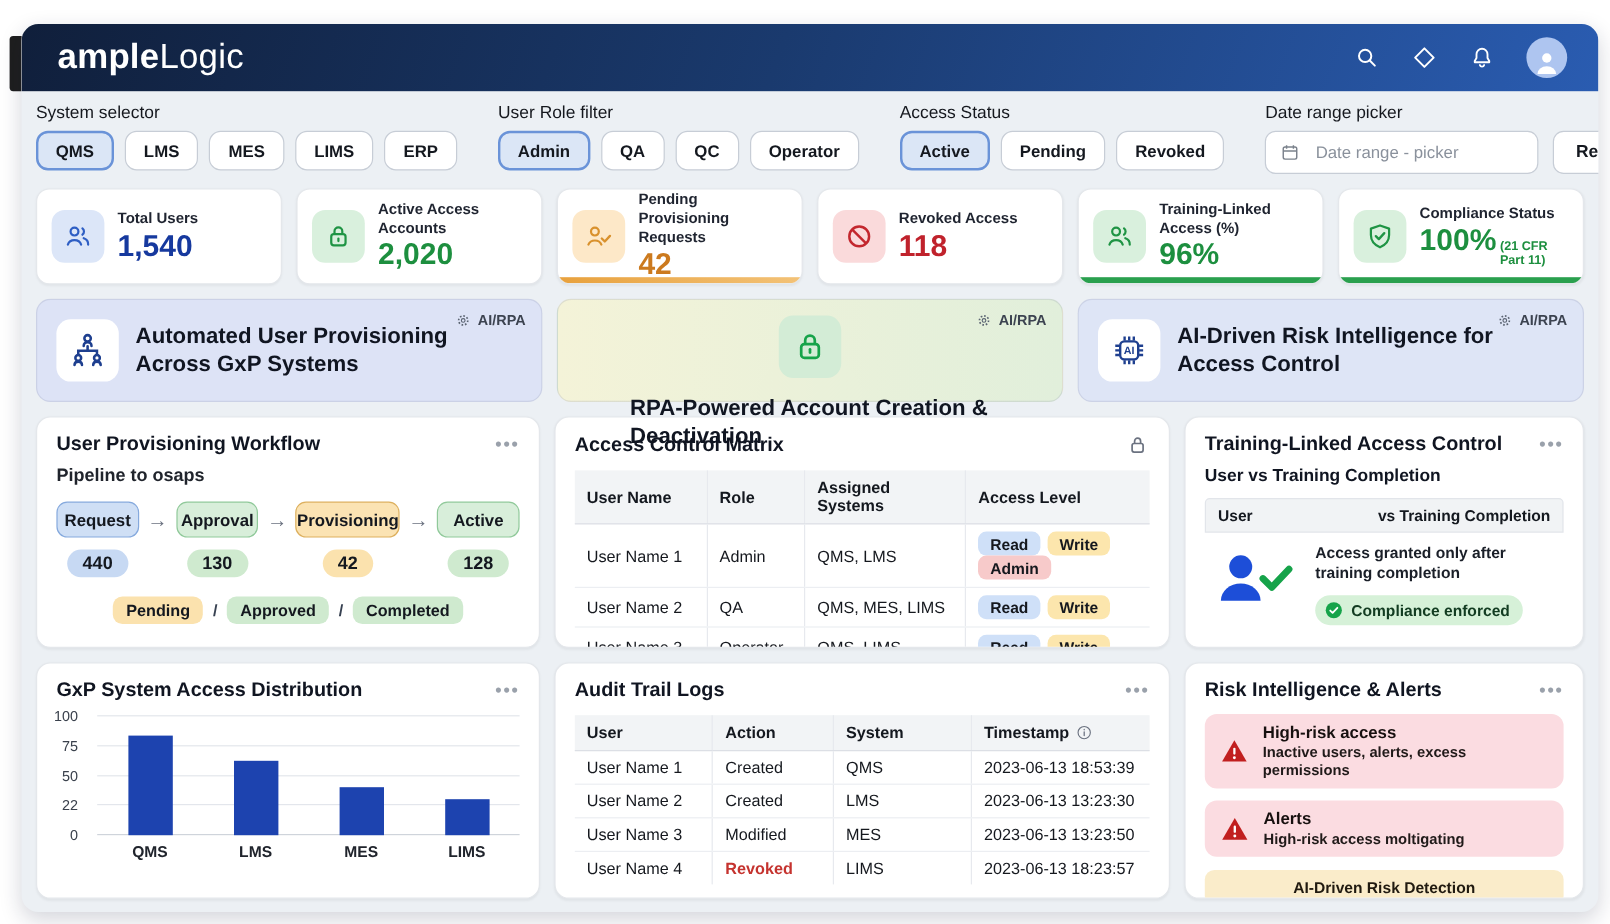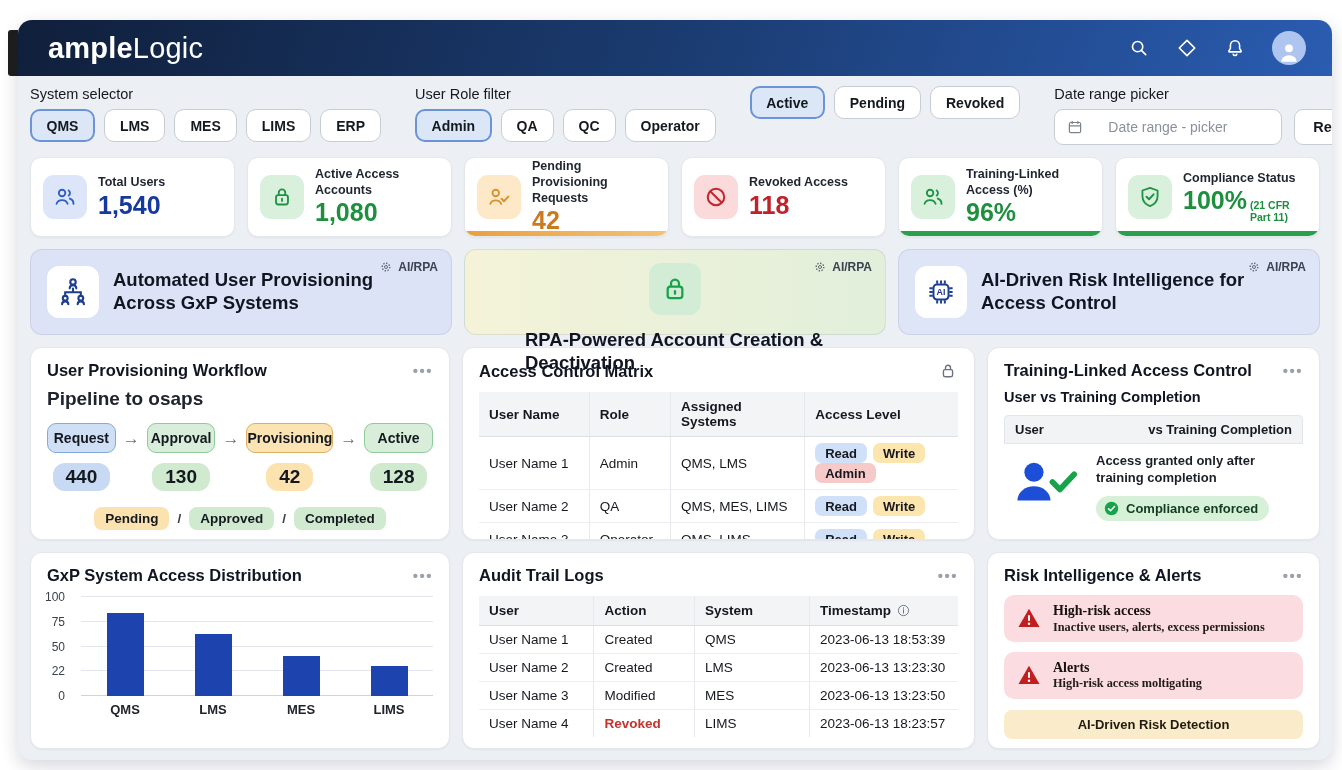--- a/index.html
+++ b/index.html
@@ -17,21 +17,21 @@
   .avatar { width:34px; height:34px; border-radius:50%; background:#aec5f0; display:flex; align-items:flex-end; justify-content:center; overflow:hidden; cursor:pointer; }
 
   
   .filters { display:flex; align-items:flex-start; padding:10px 12px 12px 12px; gap:34px; }
   .fgroup { display:flex; flex-direction:column; gap:7px; }
   .flabel { font-size:14.5px; font-weight:400; color:#15181e; }
   .chips { display:flex; gap:9px; }
   .chip { background:#fff; border:1.5px solid #c7cdd6; border-radius:10px; padding:7px 15px; font-size:14px; font-weight:700; color:#14181f; cursor:pointer; white-space:nowrap; }
   .chip.selected { background:#dbe6f6; border:2px solid #6a93d8; padding:6.5px 14.5px; }
   .daterow { display:flex; gap:12px; align-items:center; }
-  .dateinput { width:228px; height:36px; background:#fff; border:1.5px solid #c7cdd6; border-radius:9px; display:flex; align-items:center; gap:24px; padding:0 11px; cursor:text; }
+  .dateinput { width:228px; height:36px; background:#fff; border:1.5px solid #c7cdd6; border-radius:9px; display:flex; align-items:center; gap:12px; padding:0 11px; cursor:text; }
   .dateinput .ph { font-size:14px; color:#8a919c; }
   .btn { height:36px; border-radius:9px; font-size:14.5px; font-weight:700; padding:0 18px; cursor:pointer; border:1.5px solid #c7cdd6; background:#fff; color:#14181f; }
 
   
   .kpis { display:flex; gap:12px; padding:0 12px; }
   .kpi { flex:1; background:#fff; border:1px solid #e4e7eb; border-radius:11px; padding:11px 12px; display:flex; align-items:center; gap:11px; position:relative; overflow:hidden; box-shadow:0 1px 2px rgba(0,0,0,.05); height:80px; }
   .kpi .ibox { width:44px; height:44px; border-radius:11px; flex:0 0 44px; display:flex; align-items:center; justify-content:center; }
   .ibox.blue { background:#dce6f8; color:#2f5fc4; }
   .ibox.green { background:#d9f0dd; color:#1f9444; }
   .ibox.orange { background:#fde8c8; color:#d9912d; }
@@ -59,28 +59,28 @@
 
   
   .grid { display:grid; grid-template-columns:420px 513px 1fr; grid-template-rows:193px 197px; gap:12px; padding:0 12px 12px 12px; }
   .card { background:#fff; border:1px solid #e4e7eb; border-radius:12px; padding:13px 16px; box-shadow:0 1px 2px rgba(0,0,0,.05); overflow:hidden; }
   .cardhead { display:flex; align-items:center; justify-content:space-between; }
   .ctitle { font-size:16.5px; font-weight:800; color:#101521; }
   .menu-dots { color:#9aa1ab; font-size:15px; font-weight:800; letter-spacing:1.5px; cursor:pointer; line-height:1; }
   .menu-dots::before { content:"•••"; }
 
   
-  .wf-sub { font-size:19px; font-weight:600; color:#20242c; margin-top:8px; }
+  .wf-sub { font-size:15px; font-weight:600; color:#20242c; margin-top:8px; }
   .pipeline { display:flex; align-items:flex-start; margin-top:13px; gap:7px; }
   .stage { display:flex; flex-direction:column; align-items:center; gap:10px; flex:1; }
   .stage-chip { border-radius:9px; border:1.5px solid; padding:6px 0; width:100%; text-align:center; font-size:14px; font-weight:700; }
   .tone-blue .stage-chip { background:#cfdff5; border-color:#85a9dd; }
   .tone-green .stage-chip { background:#d8eeda; border-color:#90c99a; }
   .tone-orange .stage-chip { background:#fbe3b3; border-color:#ddb05e; }
-  .count-pill { border-radius:12px; padding:3px 13px; font-size:19px; font-weight:700; }
+  .count-pill { border-radius:12px; padding:3px 13px; font-size:15px; font-weight:700; }
   .tone-blue .count-pill { background:#c7d9f3; }
   .tone-green .count-pill { background:#cfeacf; }
   .tone-orange .count-pill { background:#fbe2ae; }
   .wf-arrow { font-size:17px; color:#6b7280; margin-top:6px; }
   .statusrow { display:flex; justify-content:center; align-items:center; gap:8px; margin-top:16px; font-size:13.5px; font-weight:700; }
   .spill { border-radius:8px; padding:4px 11px; }
   .spill.orange { background:#fbe2ae; } .spill.green { background:#cfeacf; }
   .slash { color:#374151; }
 
   
@@ -108,21 +108,21 @@
   .plot { flex:1; position:relative; height:99px; }
   .gl { position:absolute; left:0; right:0; height:1px; background:#e3e6ec; }
   .gl.base { background:#cfd4db; }
   .bars { position:absolute; inset:0; display:flex; align-items:flex-end; }
   .barcol { flex:1; display:flex; justify-content:center; align-items:flex-end; height:100%; }
   .bar { width:37px; background:#1d43af; }
   .xlabels { display:flex; margin-left:34px; margin-top:6px; }
   .xlabels span { flex:1; text-align:center; font-size:13px; font-weight:600; color:#20242c; }
 
   
-  .alert { background:#fbdce1; border-radius:10px; padding:7px 12px; display:flex; gap:11px; align-items:center; margin-top:10px;font-family:Liberation Serif, serif; }
+  .alert { background:#fbdce1; border-radius:10px; padding:7px 12px; display:flex; gap:11px; align-items:center; margin-top:10px; }
   .alert .at { font-size:14px; font-weight:800; color:#17100f; line-height:1.25; }
   .alert .ad { font-size:12.3px; font-weight:600; color:#201a19; line-height:1.25; }
   .risk-footer { margin-top:11px; background:#faecca; border-radius:8px; text-align:center; padding:7px 0; font-size:13px; font-weight:700; color:#201a10; }
 </style>
 </head>
 <body>
 
 <div class="side-tab"></div>
 
 <div class="dashboard">
@@ -166,20 +166,21 @@
     <div class="fgroup">
       <div class="flabel">User Role filter</div>
       <div class="chips">
         <button class="chip selected">Admin</button>
         <button class="chip">QA</button>
         <button class="chip">QC</button>
         <button class="chip">Operator</button>
       </div>
     </div>
     <div class="fgroup">
+      <div class="flabel">Access Status</div>
       <div class="chips">
         <button class="chip selected">Active</button>
         <button class="chip">Pending</button>
         <button class="chip">Revoked</button>
       </div>
     </div>
     <div class="fgroup">
       <div class="flabel">Date range picker</div>
       <div class="daterow">
         <div class="dateinput">
@@ -212,21 +213,21 @@
     <div class="kpi">
       <div class="ibox green">
           <svg width="26" height="26" viewBox="0 0 24 24">
             <rect x="6.5" y="10.3" width="11" height="8.6" rx="2" fill="none" stroke="currentColor" stroke-width="1.7"></rect>
             <path d="M9 10.3V8a3 3 0 016 0v2.3" fill="none" stroke="currentColor" stroke-width="1.7"></path>
             <path d="M12 13.6v2" stroke="currentColor" stroke-width="1.7" stroke-linecap="round"></path>
           </svg>
         </div>
       <div class="txt">
           <div class="lab">Active Access Accounts</div>
-          <div class="val green">1,080</div>
+          <div class="val green">2,020</div>
         </div>
     </div>
     <div class="kpi">
       <div class="ibox orange">
           <svg width="26" height="26" viewBox="0 0 24 24">
             <circle cx="9" cy="8.3" r="3" fill="none" stroke="currentColor" stroke-width="1.7"></circle>
             <path d="M4 18.3a5.3 4.7 0 0110 0" fill="none" stroke="currentColor" stroke-width="1.7" stroke-linecap="round"></path>
             <path d="M14.3 13.6l2.3 2.3 4-4.3" fill="none" stroke="currentColor" stroke-width="1.8" stroke-linecap="round" stroke-linejoin="round"></path>
           </svg>
         </div>

